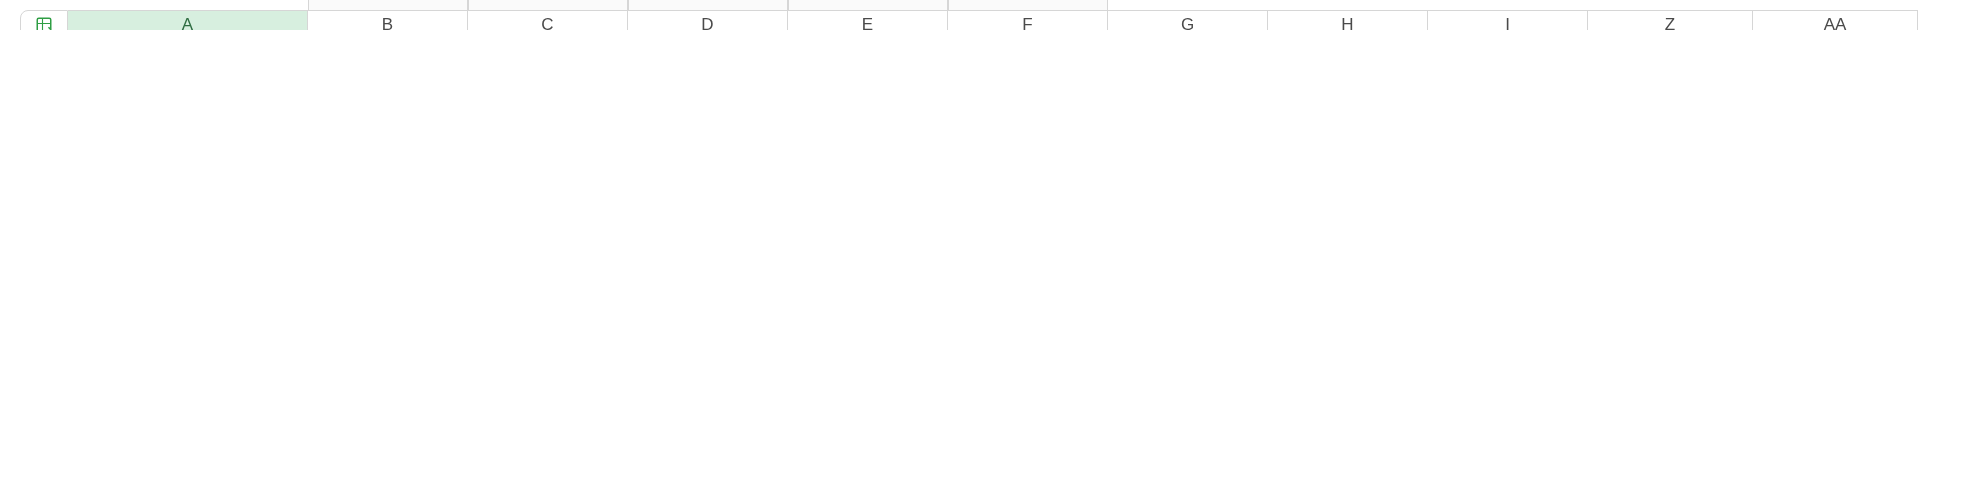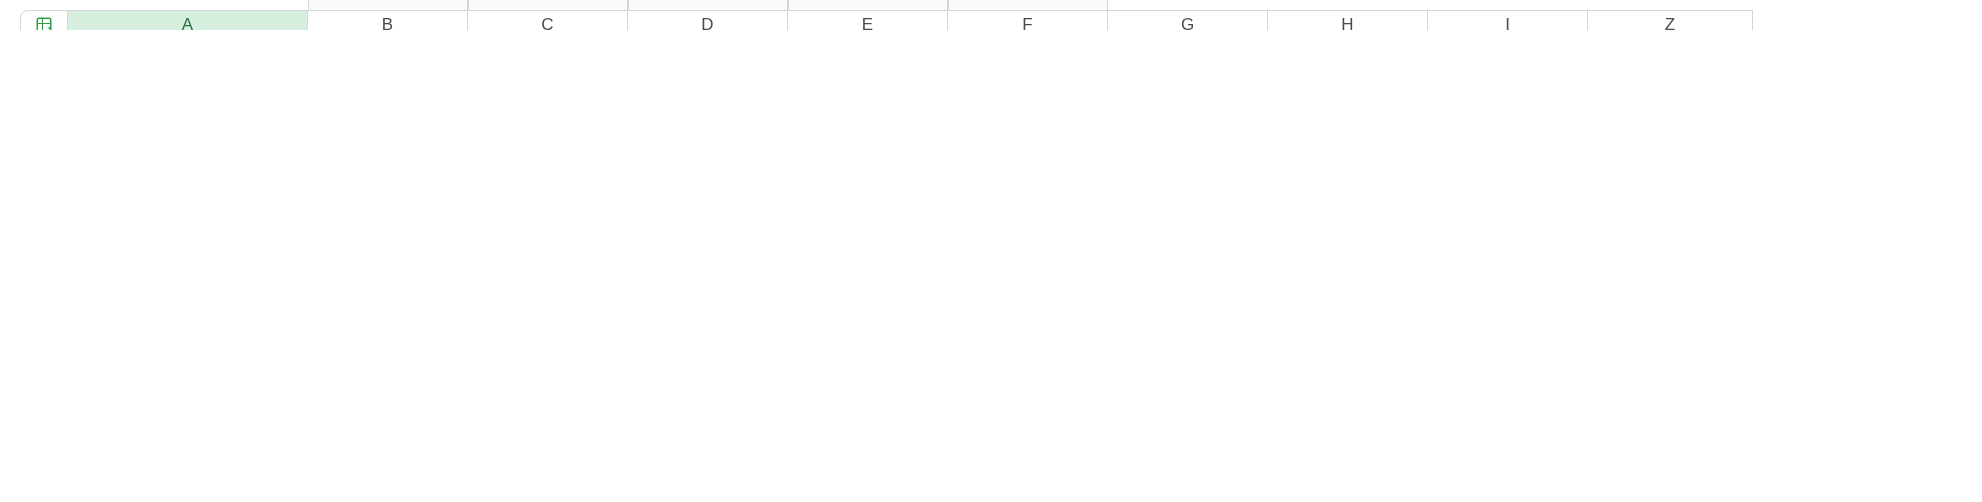--- a/index.html
+++ b/index.html
@@ -158,20 +158,21 @@
       <div class="col-head sel" style="width: 240px;">A</div>
       <div class="col-head" style="width: 160px;">B</div>
       <div class="col-head" style="width: 160px;">C</div>
       <div class="col-head" style="width: 160px;">D</div>
       <div class="col-head" style="width: 160px;">E</div>
       <div class="col-head" style="width: 160px;">F</div>
       <div class="col-head" style="width: 160px;">G</div>
       <div class="col-head" style="width: 160px;">H</div>
       <div class="col-head" style="width: 160px;">I</div>
       <div class="col-head" style="width: 165px;">Z</div>
+      <div class="col-head" style="width: 165px;">AA</div>
     </div>
 
   <div class="row-headers" id="row-headers">
       <div class="row-head gap"></div>
       <div class="row-head">1</div>
       <div class="row-head">2</div>
       <div class="row-head sel">3</div>
       <div class="row-head">4</div>
       <div class="row-head">5</div>
       <div class="row-head">6</div>

